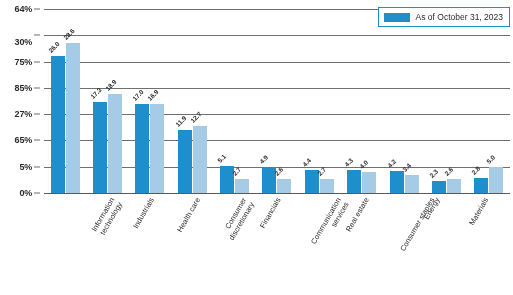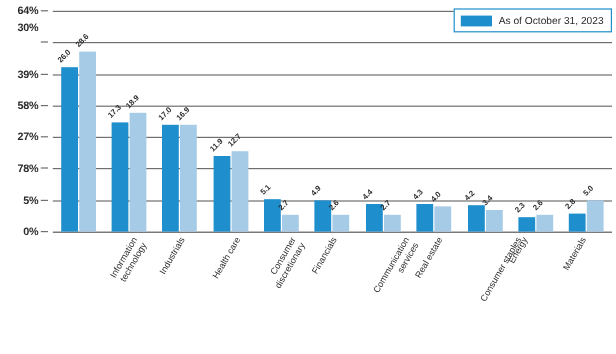--- a/index.html
+++ b/index.html
@@ -150,29 +150,29 @@
 </head>
 <body>
 
 <div id="chart-root">
 
   <div id="y-axis">
       <div class="y-tick" style="top: 184px;">0%</div>
       <div class="y-tick-dash" style="top: 184px;"></div>
       <div class="y-tick" style="top: 157.714px;">5%</div>
       <div class="y-tick-dash" style="top: 157.714px;"></div>
-      <div class="y-tick" style="top: 131.429px;">78%</div>
+      <div class="y-tick" style="top: 131.429px;">65%</div>
       <div class="y-tick-dash" style="top: 131.429px;"></div>
       <div class="y-tick" style="top: 105.143px;">27%</div>
       <div class="y-tick-dash" style="top: 105.143px;"></div>
-      <div class="y-tick" style="top: 78.8571px;">58%</div>
+      <div class="y-tick" style="top: 78.8571px;">85%</div>
       <div class="y-tick-dash" style="top: 78.8571px;"></div>
-      <div class="y-tick" style="top: 52.5714px;">39%</div>
+      <div class="y-tick" style="top: 52.5714px;">75%</div>
       <div class="y-tick-dash" style="top: 52.5714px;"></div>
-      <div class="y-tick" style="top: 14px; text-align: right;">30%</div>
+      <div class="y-tick" style="top: 33px; text-align: right;">30%</div>
       <div class="y-tick-dash" style="top: 26.2857px;"></div>
       <div class="y-tick" style="top: 0px;">64%</div>
       <div class="y-tick-dash" style="top: 0px;"></div>
     </div>
 
   <div id="plot-area">
     <div id="grid-layer">
         <div class="gridline baseline" style="top: 184px;"></div>
         <div class="gridline" style="top: 157.714px;"></div>
         <div class="gridline" style="top: 131.429px;"></div>

